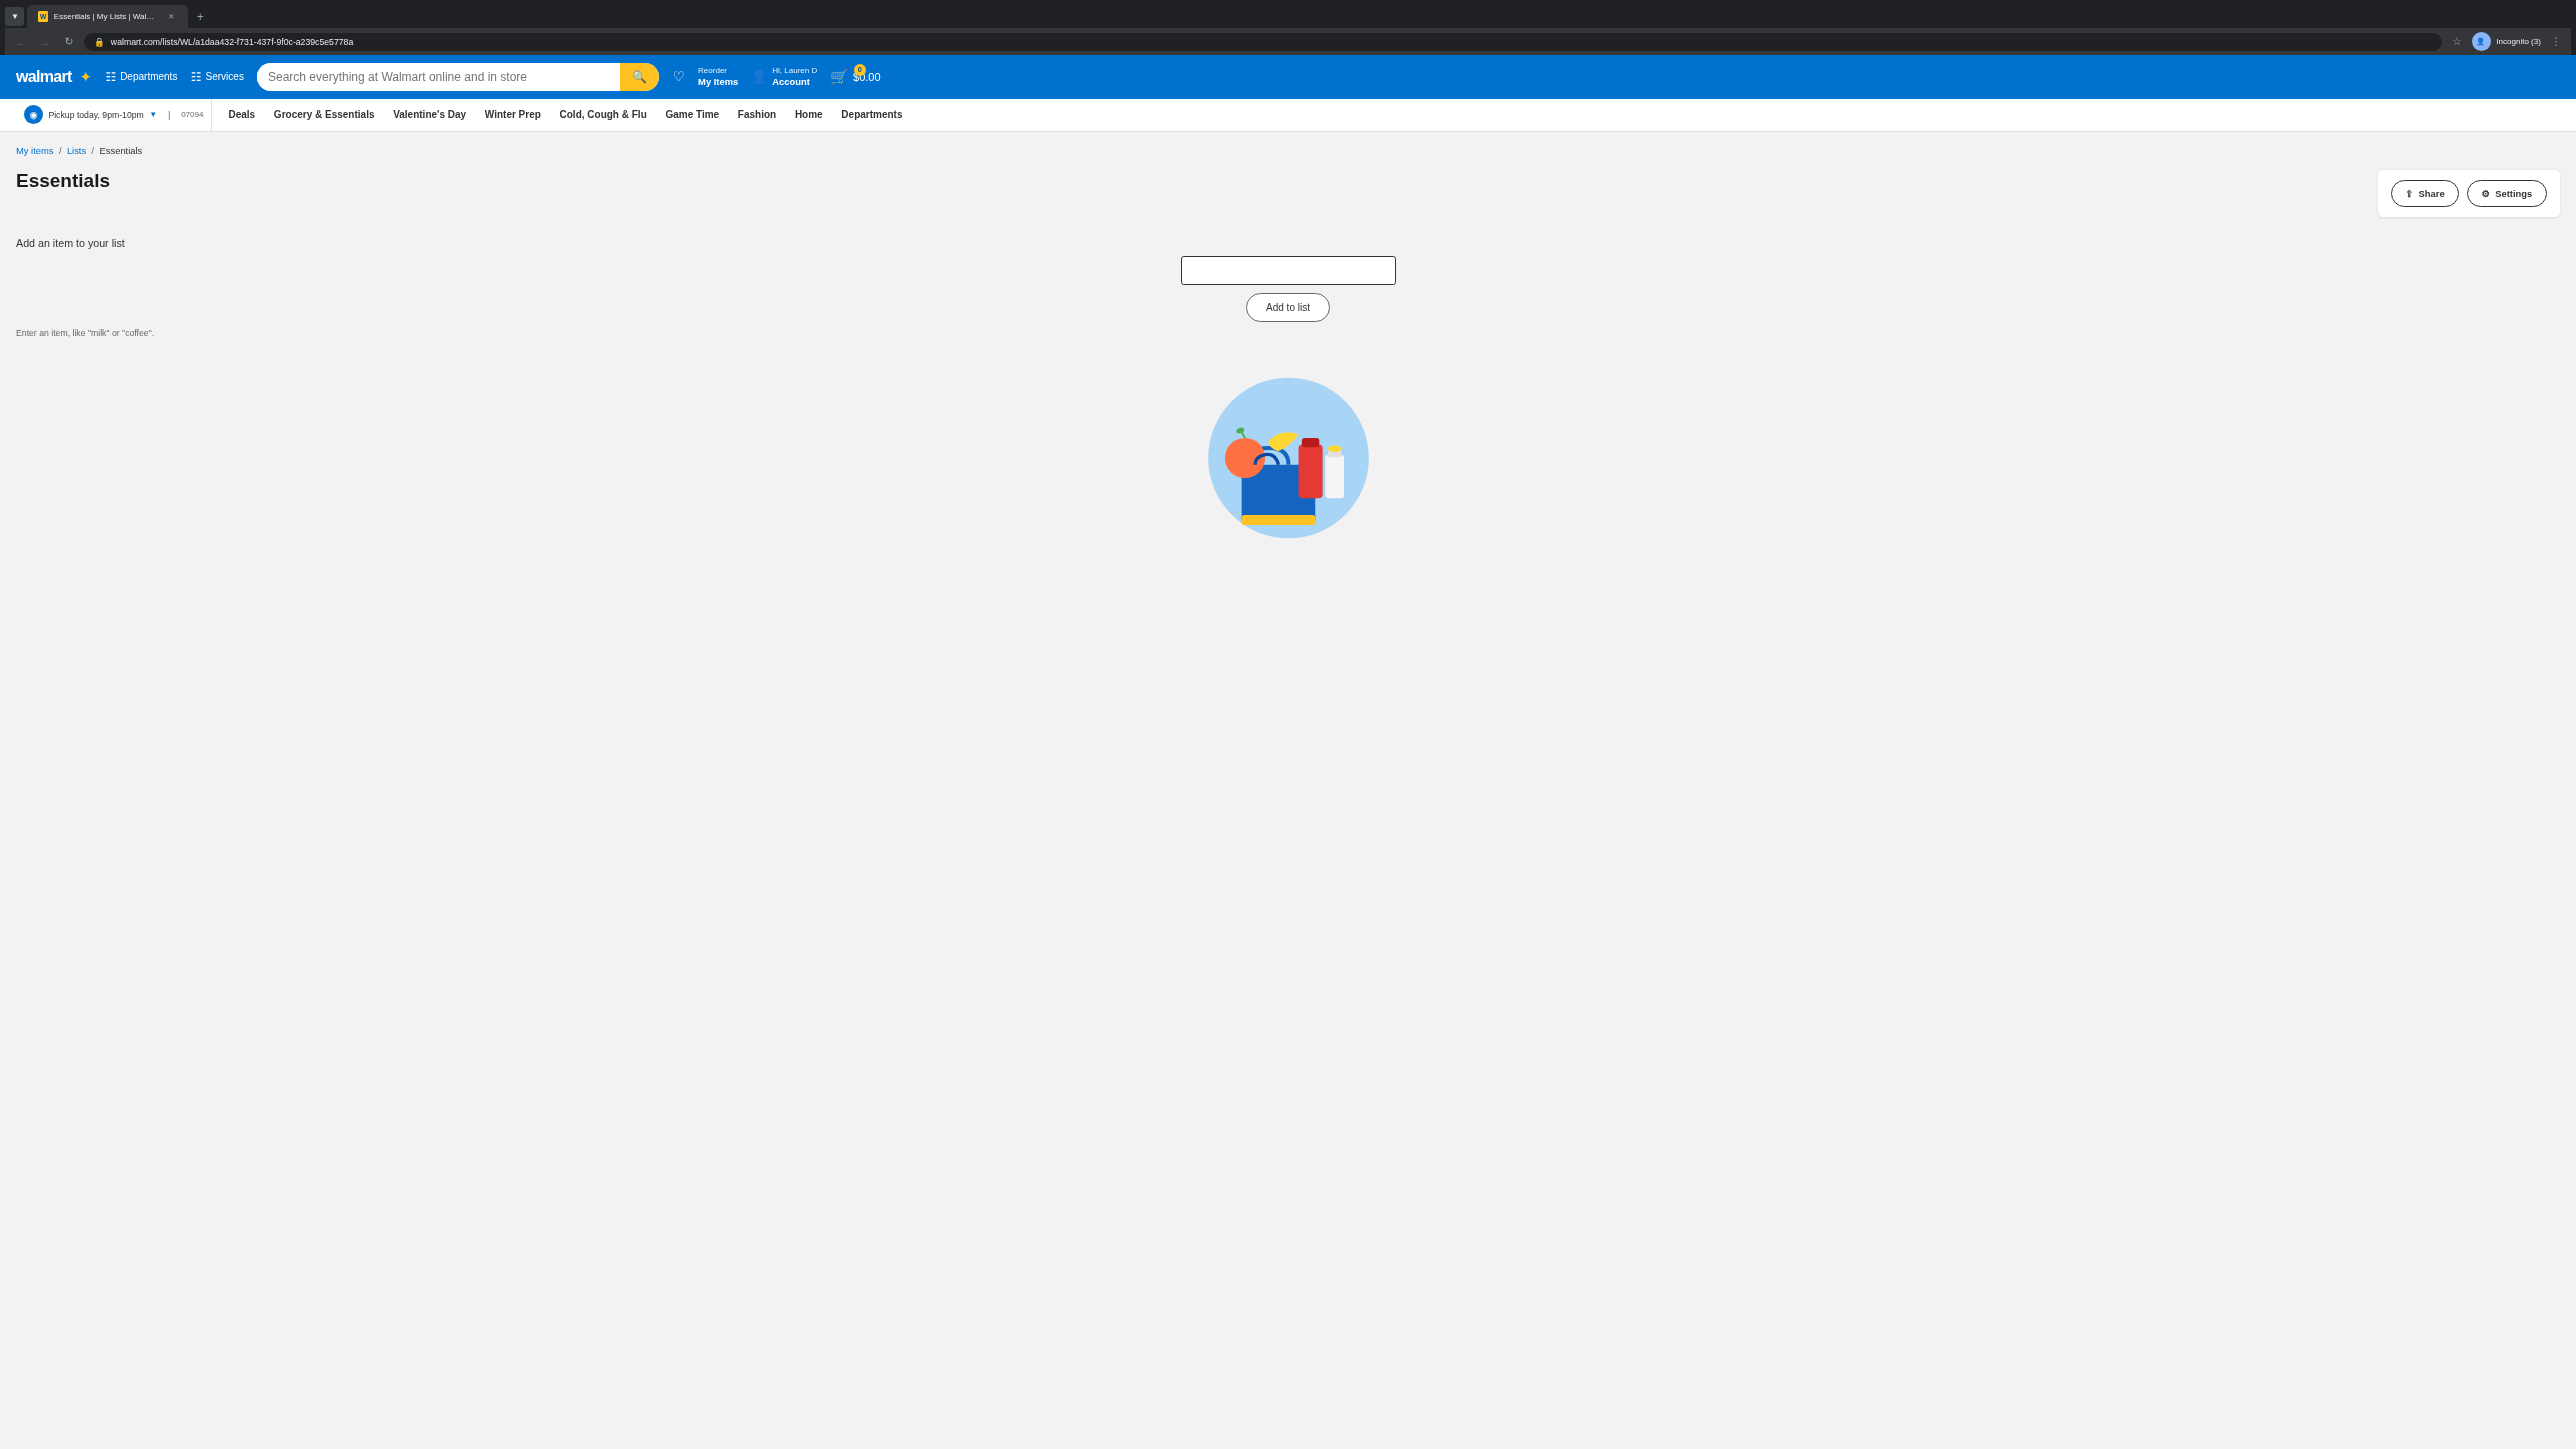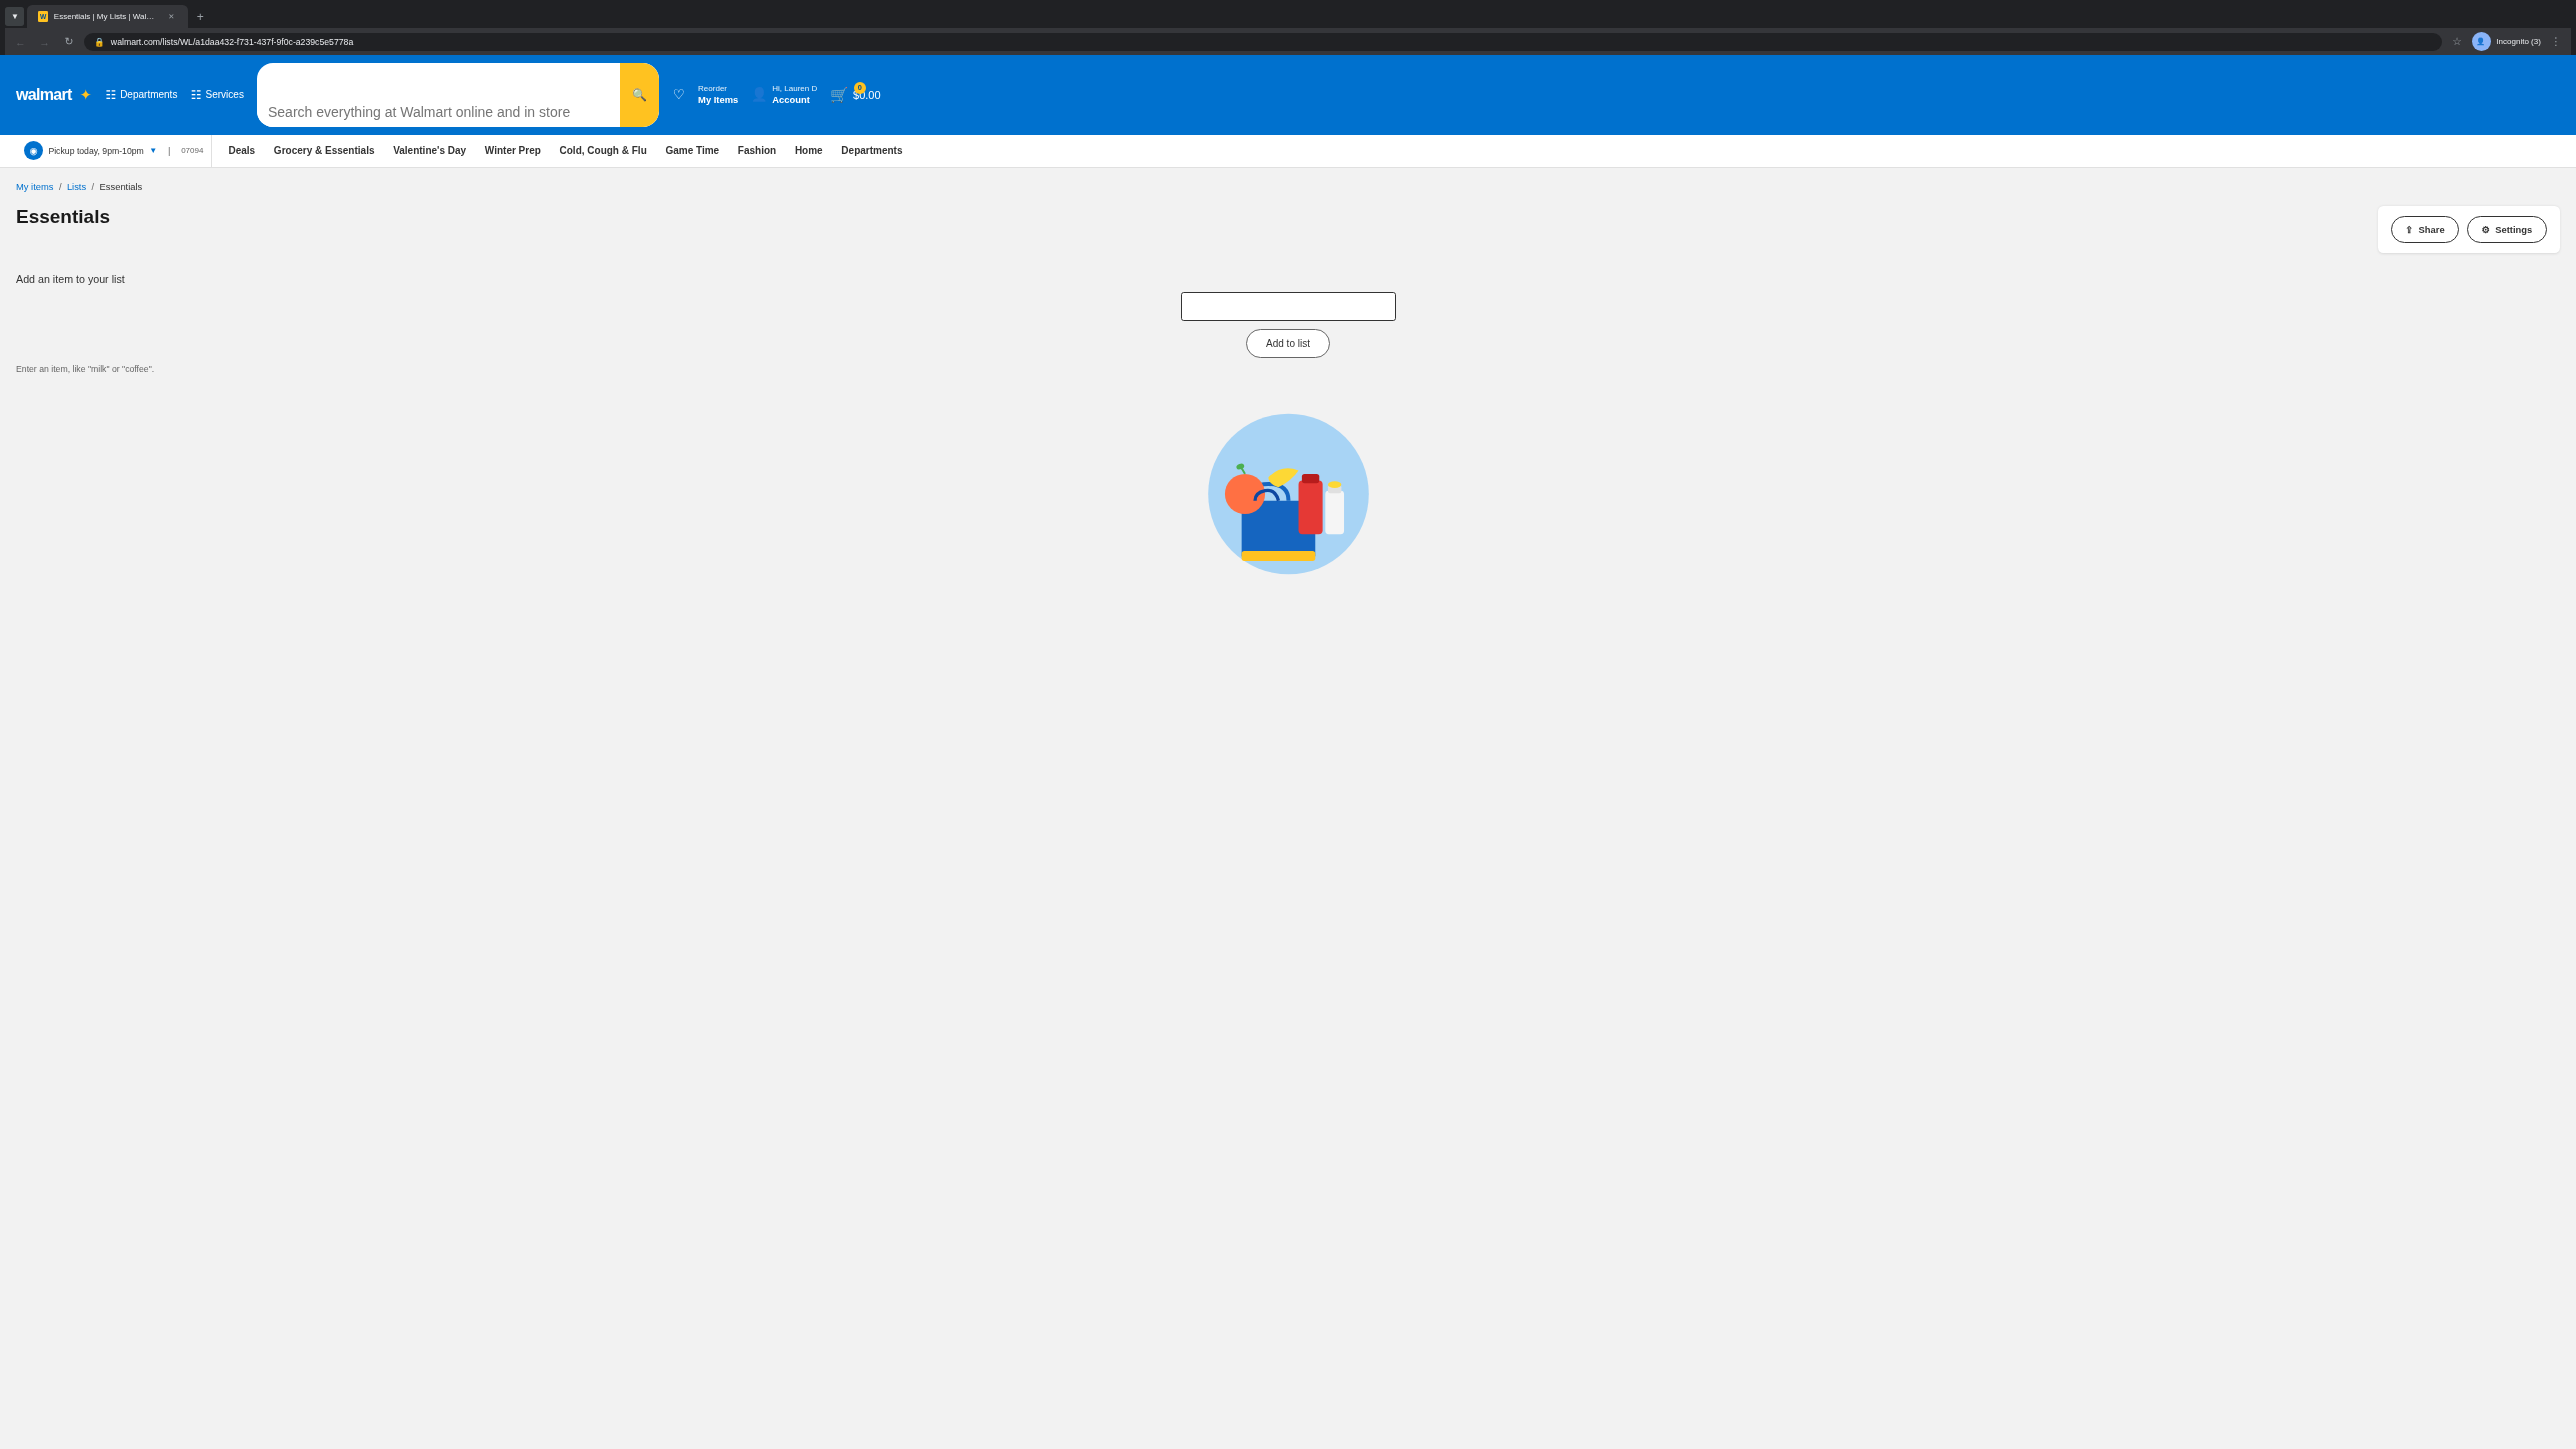--- a/index.html
+++ b/index.html
@@ -192,23 +192,22 @@
       border-radius: 16px;
       overflow: hidden;
       background: white;
       max-width: 402px;
     }
     .search-input {
       flex: 1;
       border: none;
       outline: none;
       padding: 6.7px 10.7px;
-      font-size: 14px;
+      font-size: 12px;
       color: #333;
-      margin-top: 34px;
     }
     .search-btn {
       background: #ffc220;
       border: none;
       padding: 0 12px;
       cursor: pointer;
       display: flex;
       align-items: center;
       justify-content: center;
       border-radius: 0 16px 16px 0;

